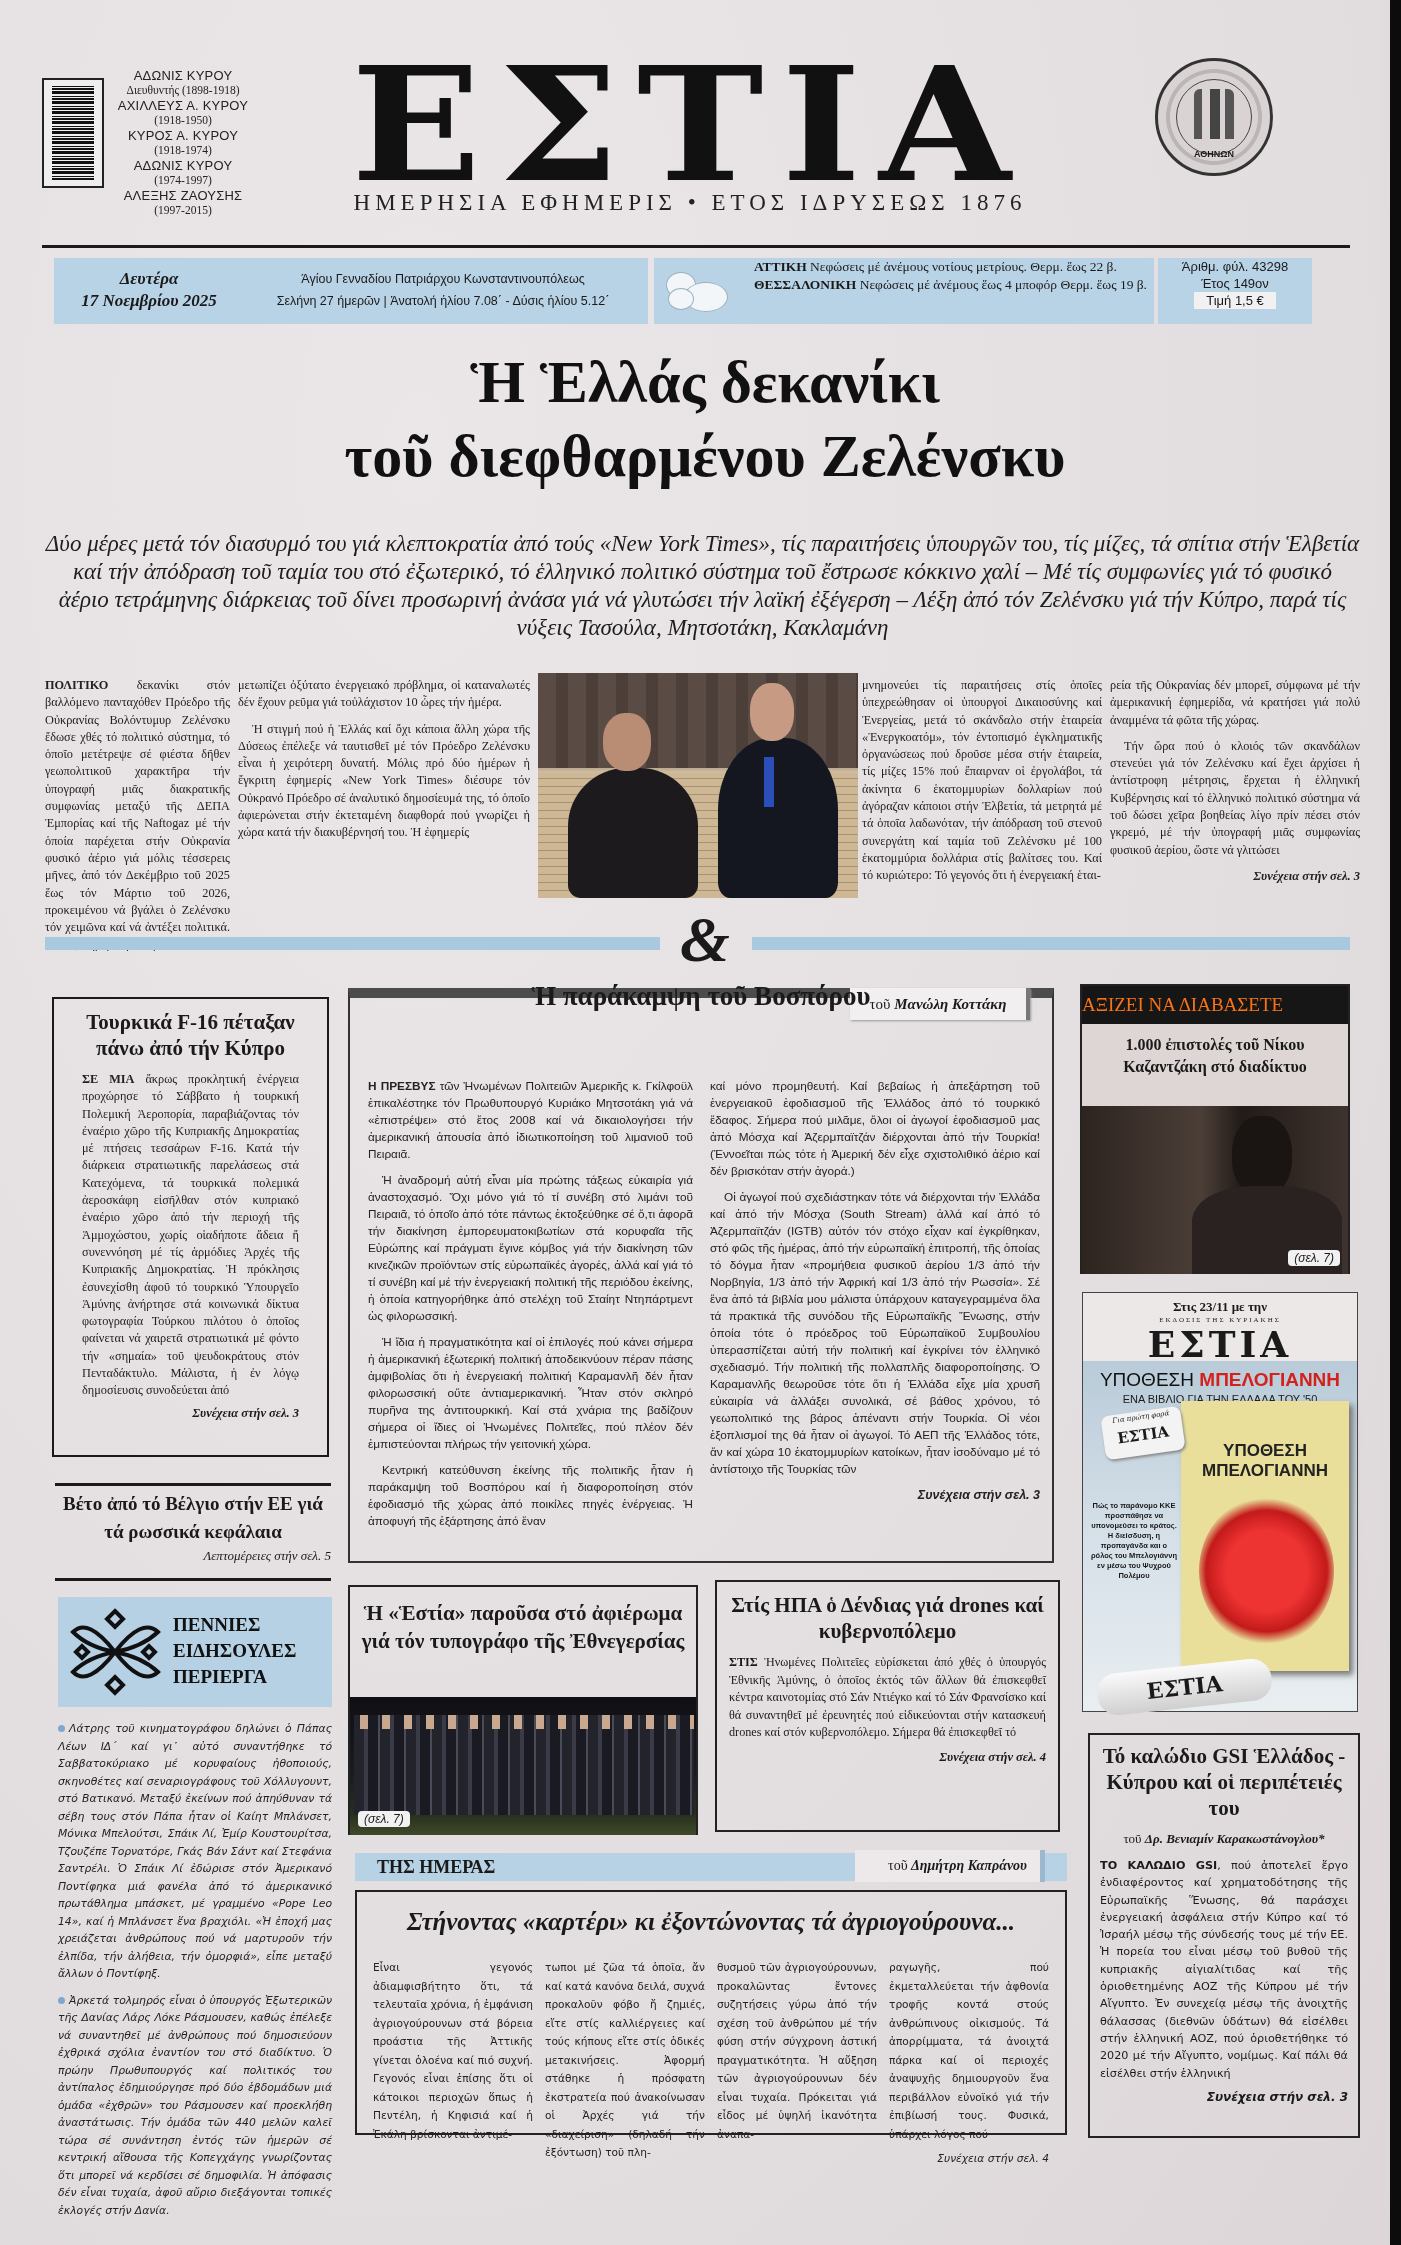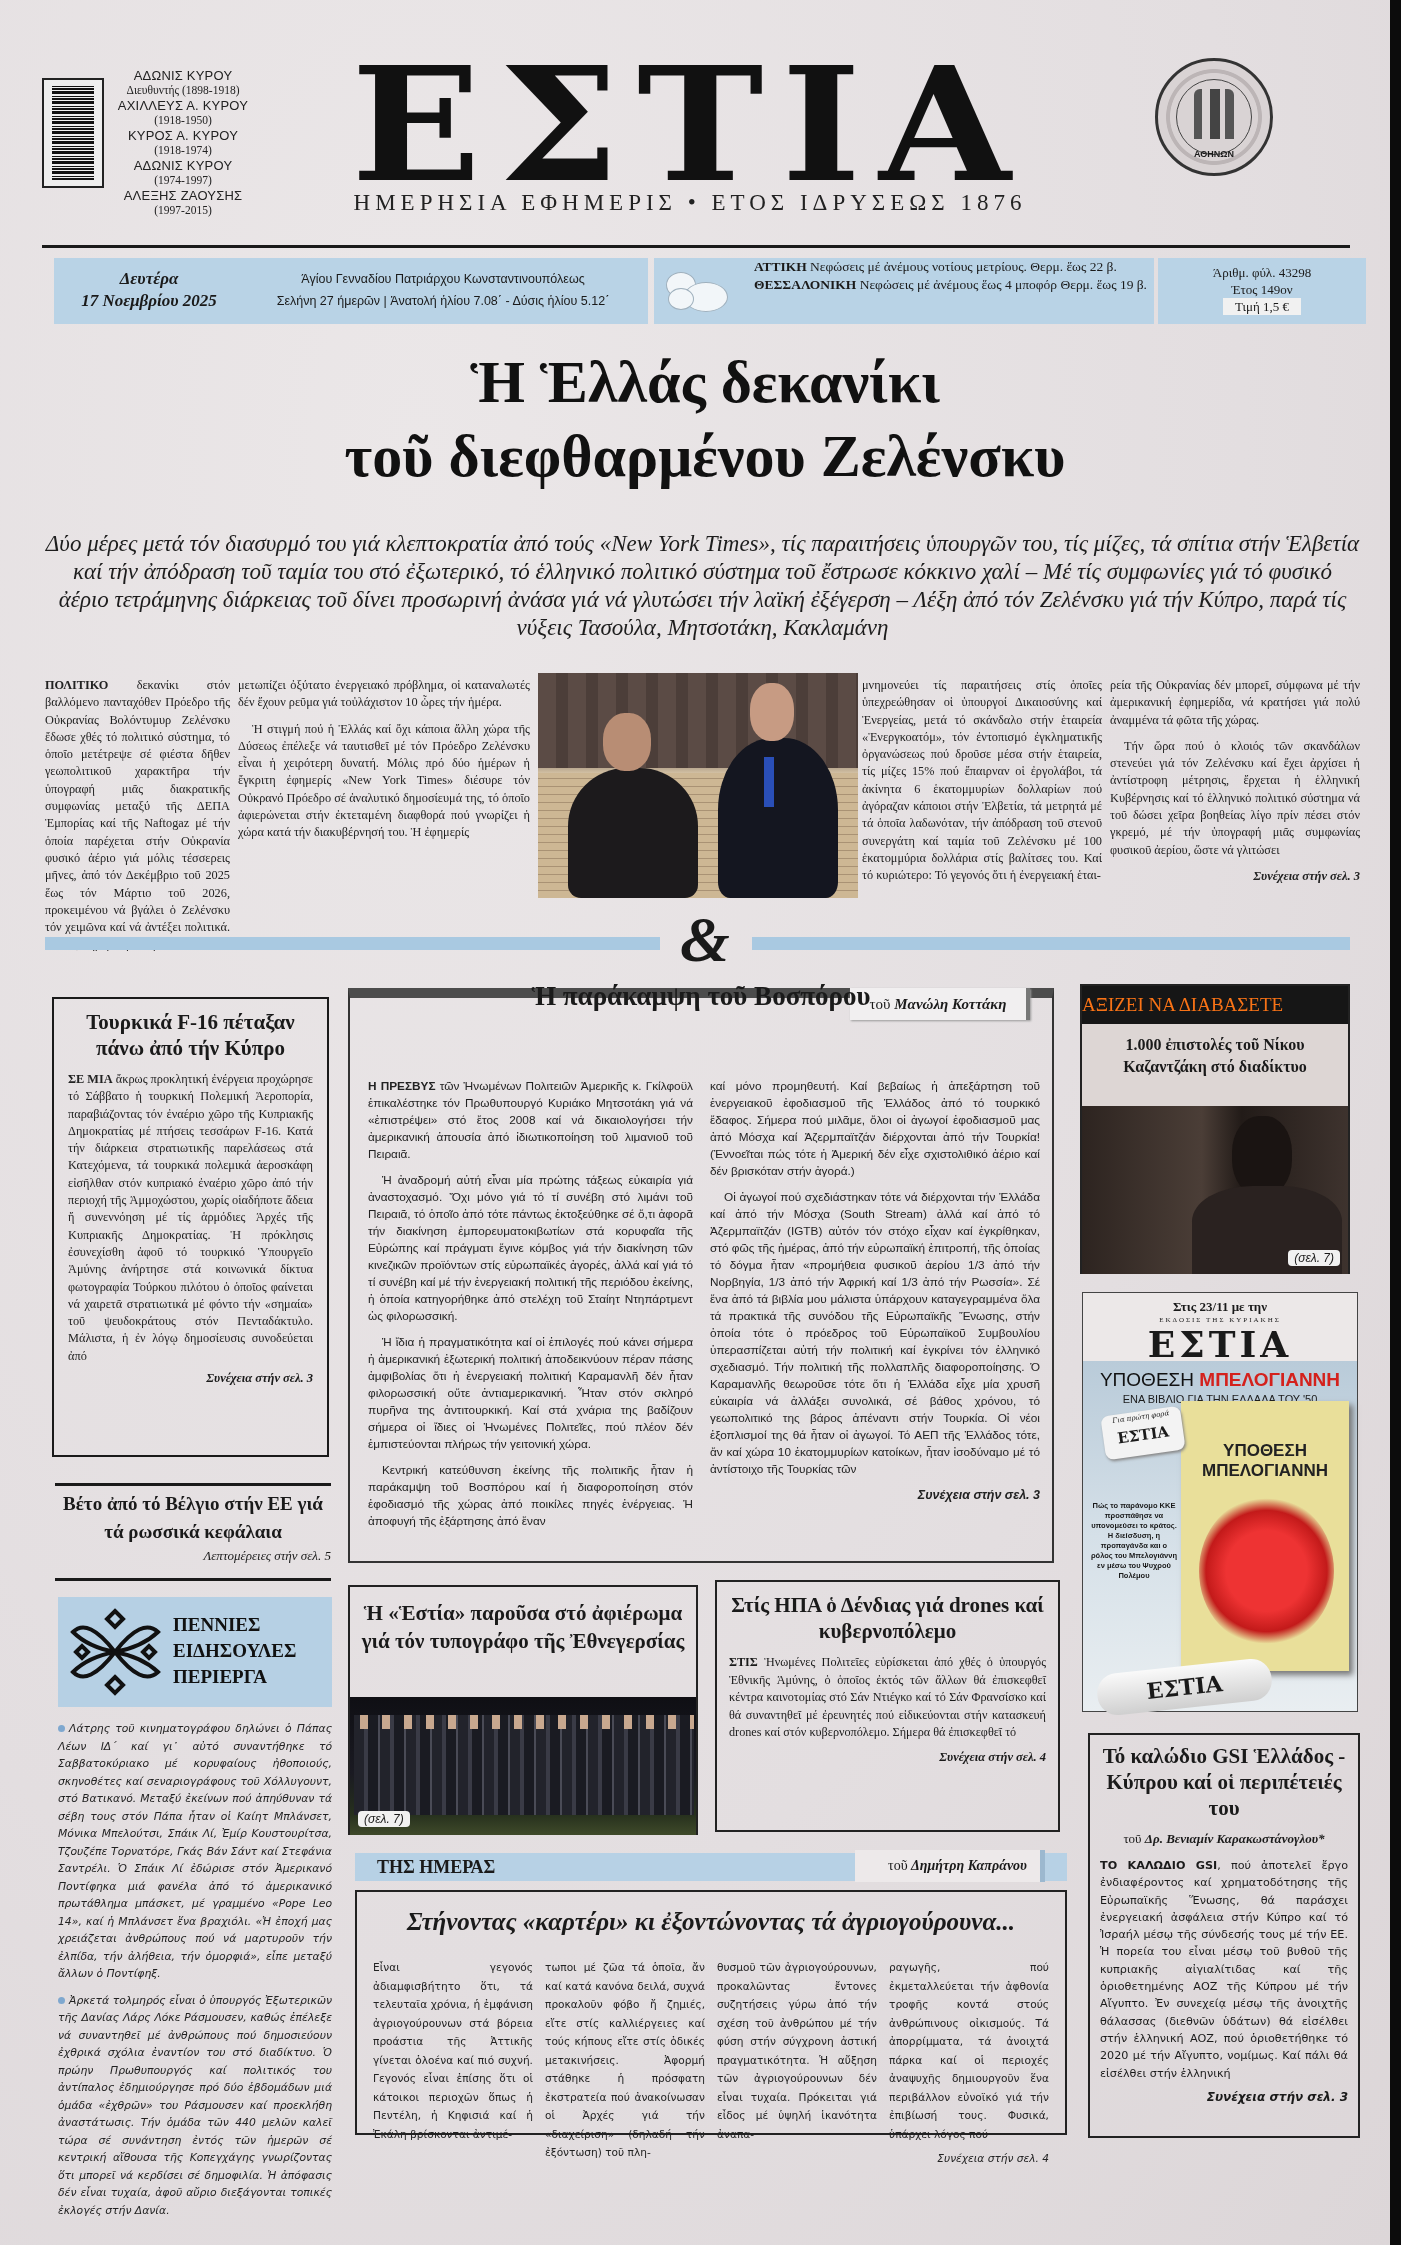--- a/index.html
+++ b/index.html
@@ -29,40 +29,40 @@
   .seal .txt { position: absolute; width: 100%; bottom: 14px; text-align: center; font-size: 9px; font-family: "Liberation Sans", sans-serif; font-weight: bold; }
   .rule-top { left: 42px; top: 245px; width: 1308px; height: 3px; background: #1a1a1a; }
   
   .infobar { top: 258px; height: 66px; background: #b9d3e6; }
   .date-box { left: 42px; width: 190px; text-align: center; font-style: italic; font-weight: bold; font-size: 17px; line-height: 22px; padding-top: 10px; margin-left: 12px; }
   .saint-box { left: 238px; width: 410px; text-align: center; font-family: "Liberation Sans", sans-serif; font-size: 12.5px; line-height: 22px; padding-top: 10px; }
   .weather-box { left: 654px; width: 500px; font-size: 13.5px; line-height: 18px; padding-left: 100px; }
   .weather-box b { font-weight: bold; }
   .cloud { left: 662px; top: 268px; width: 70px; height: 46px; }
   .cloud span { position: absolute; background: #f2f6f9; border: 1px solid #9fb0bd; border-radius: 50%; }
-  .issue-box { left: 1158px; width: 208px; text-align: center; font-family: Liberation Serif, serif; font-size: 13px; line-height: 17px; padding-top: 6px; }
+  .issue-box { left: 1158px; width: 154px; text-align: center; font-family: Liberation Sans, sans-serif; font-size: 13px; line-height: 17px; }
   .price { display: inline-block; background: #f1f1f1; padding: 0 12px; }
   
   .headline { left: 60px; top: 345px; width: 1290px; text-align: center; font-weight: bold; font-size: 60px; line-height: 74px; color: #111; }
   .subhead { left: 45px; top: 530px; width: 1315px; text-align: center; font-style: italic; font-size: 23px; line-height: 28px; color: #1d1d1d; }
   
   .col { font-size: 12.3px; line-height: 17.3px; text-align: justify; color: #222; }
   .col b { font-weight: bold; }
   .lead-c1 { left: 45px; top: 677px; width: 185px; }
   .lead-c2 { left: 238px; top: 677px; width: 292px; }
   .lead-photo { left: 538px; top: 673px; width: 320px; height: 225px; background: linear-gradient(180deg, #5a4a45 0%, #6c5b52 35%, #d8c6a8 45%, #c9b393 100%); overflow: hidden; }
   .person { position: absolute; border-radius: 45% 45% 10% 10%; }
   .lead-c3 { left: 862px; top: 677px; width: 240px; }
   .lead-c4 { left: 1110px; top: 677px; width: 250px; }
   .cont { font-style: italic; font-weight: bold; font-size: 12.5px; text-align: right; }
   .amp-bar { top: 937px; height: 13px; background: #a9c9e1; }
   .amp { left: 665px; top: 900px; width: 80px; font-size: 64px; font-style: italic; font-weight: bold; text-align: center; line-height: 80px; }
   
   .box { border: 2px solid #1a1a1a; }
-  .f16 { left: 52px; top: 997px; width: 277px; height: 460px; padding: 10px 14px; }
+  .f16 { left: 52px; top: 997px; width: 277px; height: 460px; padding: 10px 28px; }
   .box-title { text-align: center; font-weight: bold; font-size: 21px; line-height: 26px; margin-bottom: 10px; }
   .veto-rule1 { left: 55px; top: 1483px; width: 276px; height: 3px; background: #1a1a1a; }
   .veto { left: 55px; top: 1490px; width: 276px; text-align: center; font-weight: bold; font-size: 19px; line-height: 28px; }
   .veto-note { left: 55px; top: 1548px; width: 276px; text-align: right; font-style: italic; font-size: 13px; }
   .veto-rule2 { left: 55px; top: 1578px; width: 276px; height: 3px; background: #1a1a1a; }
   .pennies { left: 58px; top: 1597px; width: 274px; height: 110px; background: #b6d0e4; }
   .pennies-txt { position: absolute; left: 115px; top: 15px; font-size: 19px; line-height: 26px; font-weight: bold; color: #111; }
   .pennies-col { left: 58px; top: 1720px; width: 274px; font-family: "DejaVu Sans", sans-serif; font-style: italic; font-size: 10.8px; line-height: 17.5px; text-align: justify; color: #222; }
   .pennies-col .dot { display: inline-block; width: 7px; height: 7px; border-radius: 50%; background: #7fa8cf; margin-right: 4px; }
   

